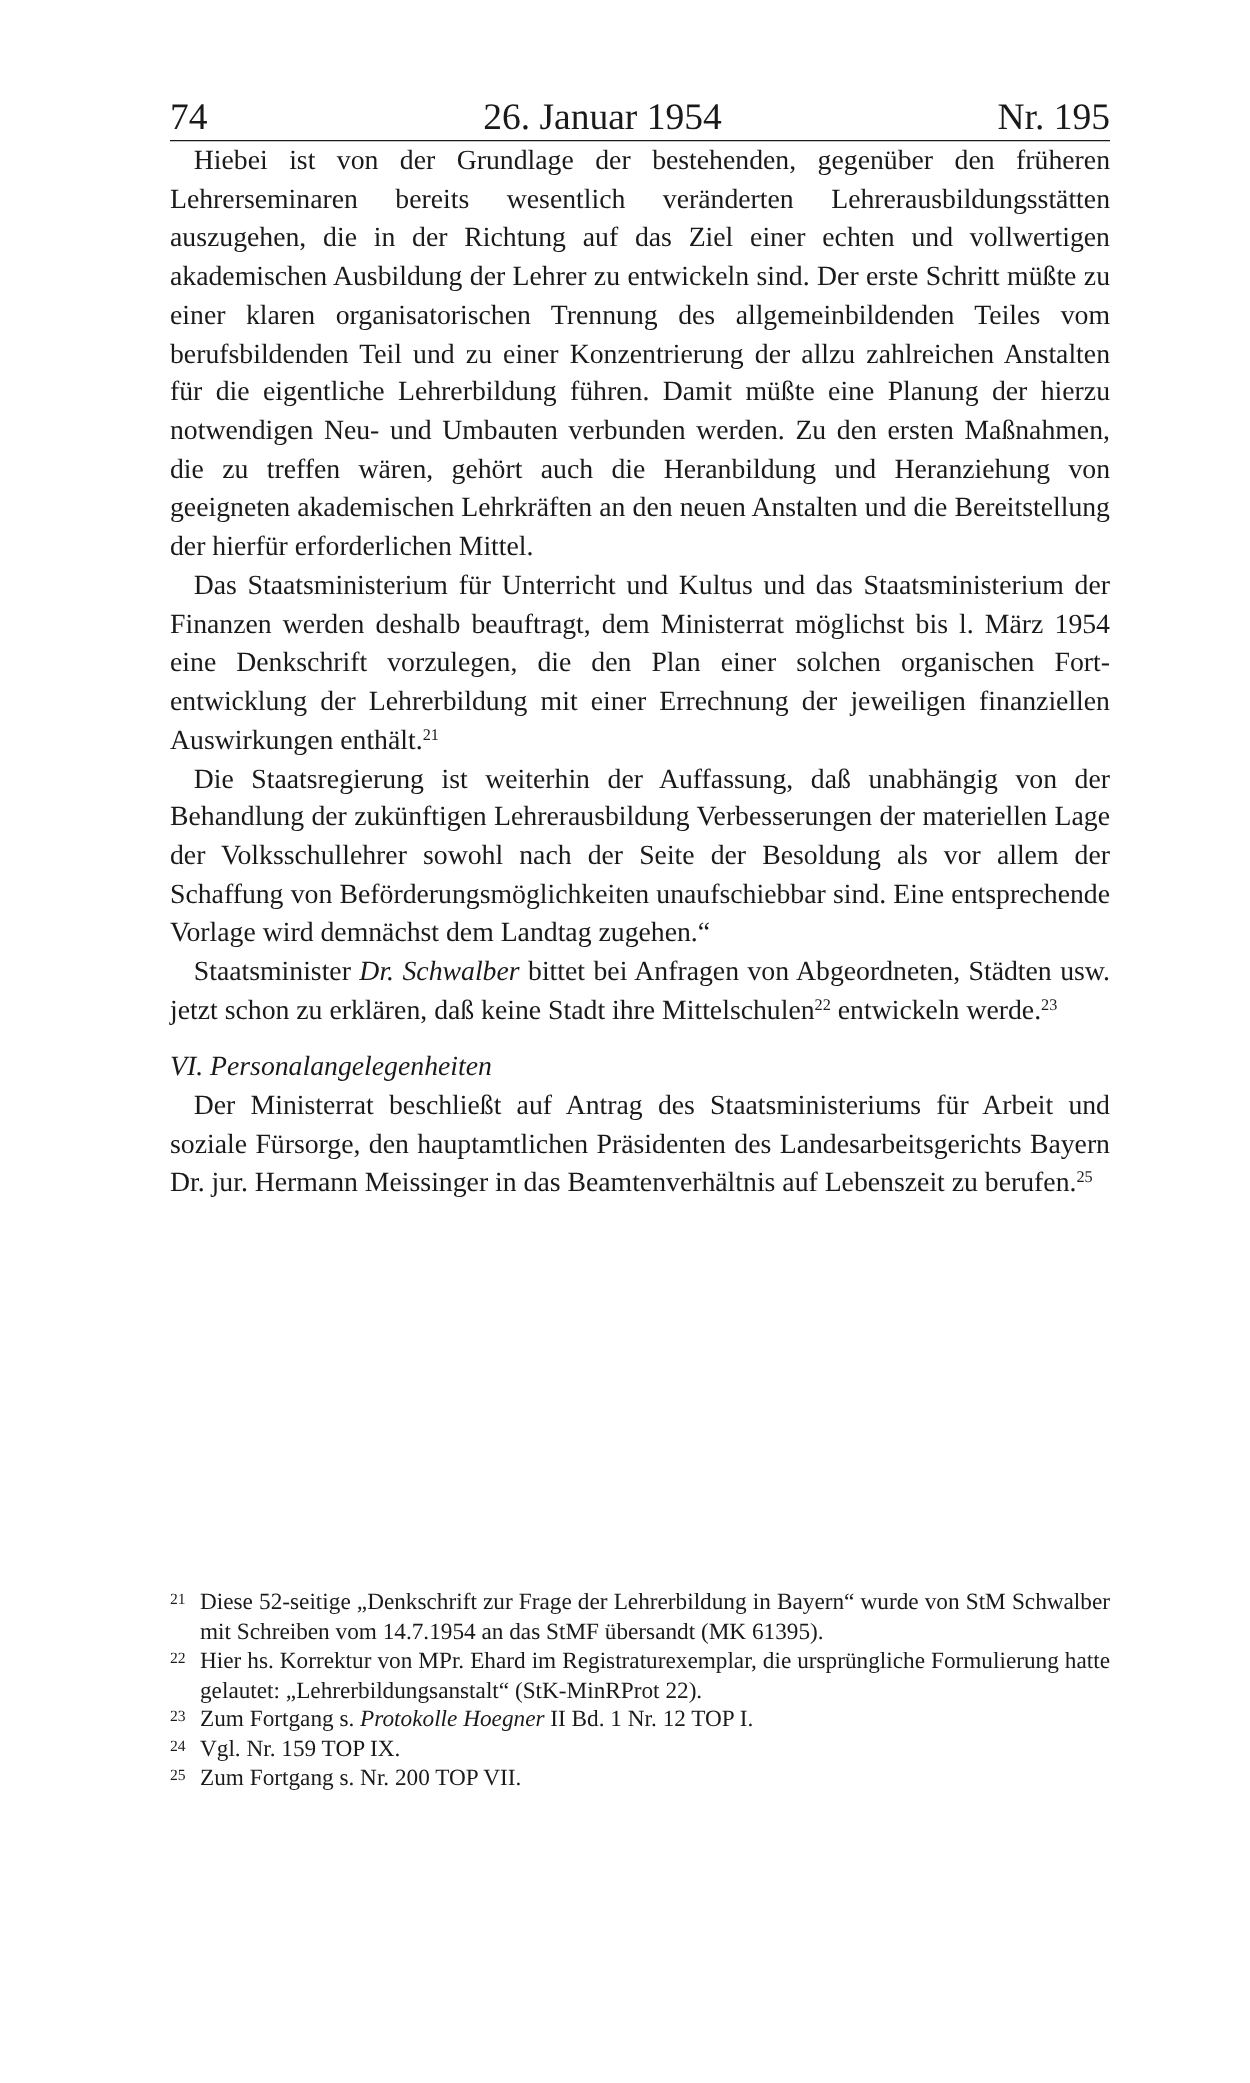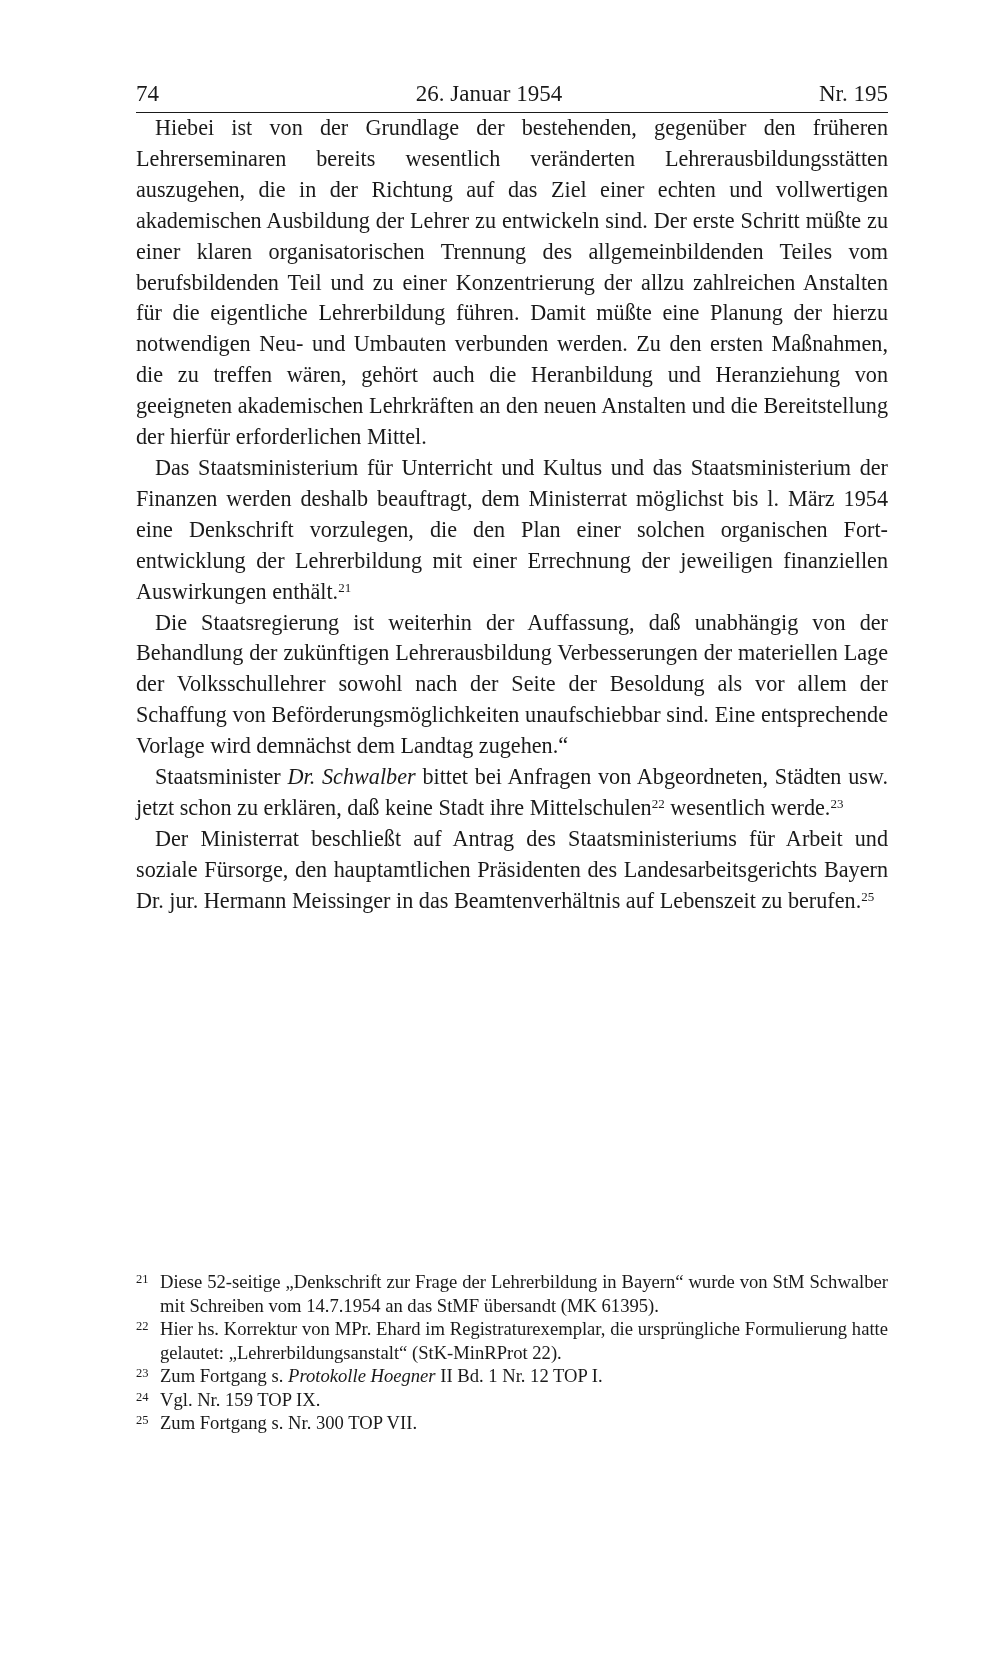--- a/index.html
+++ b/index.html
@@ -18,21 +18,21 @@
   .page {
     position: absolute;
     left: 136px;
     top: 80px;
     width: 752px;
   }
   .running-head {
     display: flex;
     justify-content: space-between;
     align-items: baseline;
-    font-size: 23px;
+    font-size: 30px;
     line-height: 28px;
     padding-bottom: 4px;
     border-bottom: 1px solid #1a1a1a;
   }
   .running-head span { display: block; }
   .body-text {
     font-size: 22.2px;
     line-height: 30.9px;
     text-align: justify;
     hyphens: manual;
@@ -80,22 +80,23 @@
   <div class="running-head">
     <span>74</span>
     <span>26. Januar 1954</span>
     <span>Nr. 195</span>
   </div>
 
   <div class="body-text">
     <p>Hiebei ist von der Grundlage der bestehenden, gegenüber den früheren Lehrerseminaren bereits wesentlich veränderten Lehrerausbildungsstätten auszugehen, die in der Richtung auf das Ziel einer echten und vollwertigen akademischen Ausbildung der Lehrer zu entwickeln sind. Der erste Schritt müßte zu einer klaren organisatorischen Trennung des allgemeinbildenden Teiles vom berufsbildenden Teil und zu einer Konzentrierung der allzu zahl­reichen Anstalten für die eigentliche Lehrerbildung führen. Damit müßte eine Planung der hierzu notwendigen Neu- und Umbauten verbunden werden. Zu den ersten Maßnahmen, die zu treffen wären, gehört auch die Heranbildung und Heranziehung von geeigneten akademischen Lehrkräften an den neuen Anstalten und die Bereitstellung der hierfür erforderlichen Mittel.</p>
     <p><span>Das Staatsministerium für Unterricht und Kultus und das Staatsministerium der Finanzen werden deshalb beauftragt, dem Ministerrat möglichst bis l. März 1954 eine Denkschrift vorzulegen, die den Plan einer solchen organischen Fort­entwicklung der Lehrerbildung mit einer Errechnung der jeweiligen finanzi­ellen Auswirkungen enthält.</span><sup>21</sup></p>
     <p>Die Staatsregierung ist weiterhin der Auffassung, daß unabhängig von der Behandlung der zukünftigen Lehrerausbildung Verbesserungen der materiellen Lage der Volksschullehrer sowohl nach der Seite der Besoldung als vor allem der Schaffung von Beförderungsmöglichkeiten unaufschiebbar sind. Eine entspre­chende Vorlage wird demnächst dem Landtag zugehen.“</p>
-    <p><span>Staatsminister </span><em>Dr. Schwalber</em><span> bittet bei Anfragen von Abgeordneten, Städten usw. jetzt schon zu erklären, daß keine Stadt ihre Mittelschulen</span><sup>22</sup><span> wesentlich werde.</span><sup>23</sup></p>
+    <p><span>Staatsminister </span><em>Dr. Schwalber</em><span> bittet bei Anfragen von Abgeordneten, Städten usw. jetzt schon zu erklären, daß keine Stadt ihre Mittelschulen</span><sup>22</sup><span> entwickeln werde.</span><sup>23</sup></p>
 
+    <p class="heading">VI. Personalangelegenheiten</p>
     <p><span>Der Ministerrat beschließt auf Antrag des Staatsministeriums für Arbeit und soziale Fürsorge, den hauptamtlichen Präsidenten des Landesarbeitsgerichts Bayern Dr. jur. Hermann Meissinger in das Beamtenverhältnis auf Lebenszeit zu berufen.</span><sup>25</sup></p>
   </div>
 </div>
 
 <div class="footnotes">
   <div class="fn">
     <span class="fn-num">21</span>
     <span class="fn-text">Diese 52-seitige „Denkschrift zur Frage der Lehrerbildung in Bayern“ wurde von StM Schwalber mit Schreiben vom 14.7.1954 an das StMF übersandt (MK 61395).</span>
   </div>
   <div class="fn">
@@ -105,15 +106,15 @@
   <div class="fn">
     <span class="fn-num">23</span>
     <span class="fn-text"><span>Zum Fortgang s. </span><em>Protokolle Hoegner</em><span> II Bd. 1 Nr. 12 TOP I.</span></span>
   </div>
   <div class="fn">
     <span class="fn-num">24</span>
     <span class="fn-text">Vgl. Nr. 159 TOP IX.</span>
   </div>
   <div class="fn">
     <span class="fn-num">25</span>
-    <span class="fn-text">Zum Fortgang s. Nr. 300 TOP VII.</span>
+    <span class="fn-text">Zum Fortgang s. Nr. 200 TOP VII.</span>
   </div>
 </div>
 
 </body></html>

